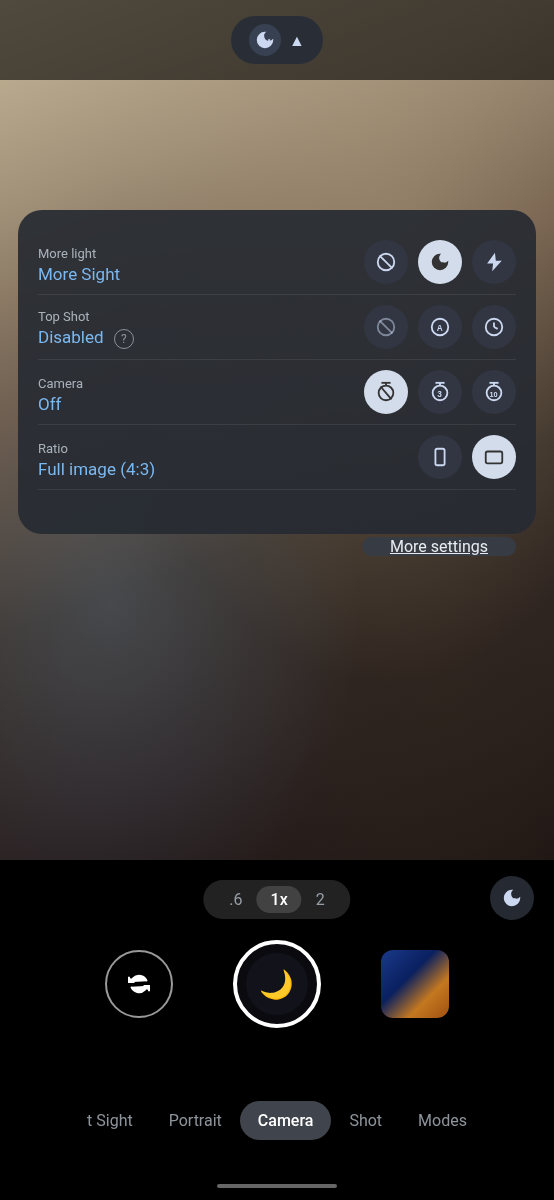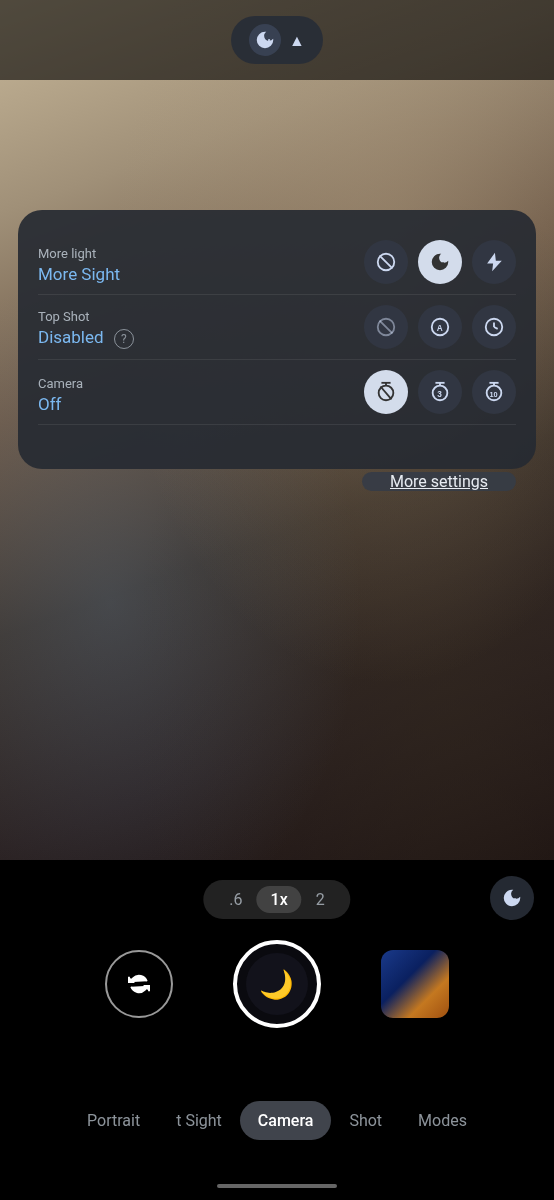--- a/index.html
+++ b/index.html
@@ -430,20 +430,40 @@
         <svg viewBox="0 0 24 24">
           <circle cx="12" cy="13" r="8" fill="none" stroke="currentColor" stroke-width="2"></circle>
           <line x1="7" y1="2" x2="17" y2="2" stroke="currentColor" stroke-width="2"></line>
           <line x1="12" y1="2" x2="12" y2="5" stroke="currentColor" stroke-width="2"></line>
           <text x="7" y="17" font-size="8" fill="currentColor" font-family="sans-serif" font-weight="bold">10</text>
         </svg>
       </div>
     </div>
   </div>
 
+  <div class="setting-row">
+    <div class="setting-label">
+      <div class="setting-title">Ratio</div>
+      <div class="setting-value">Full image (4:3)</div>
+    </div>
+    <div class="setting-icons">
+
+      <div class="icon-btn">
+        <svg viewBox="0 0 24 24">
+          <rect x="7" y="3" width="10" height="18" rx="2" fill="none" stroke="currentColor" stroke-width="2"></rect>
+        </svg>
+      </div>
+
+      <div class="icon-btn selected">
+        <svg viewBox="0 0 24 24">
+          <rect x="3" y="6" width="18" height="13" rx="2" fill="none" stroke="#333" stroke-width="2"></rect>
+        </svg>
+      </div>
+    </div>
+  </div>
 
   <div style="display:flex; justify-content:flex-end; margin-top: 24px;">
     <div class="more-settings-btn">More settings</div>
   </div>
 
 </div>
 
 <div class="bottom-controls">
 
   <div class="zoom-bar">
@@ -474,22 +494,22 @@
       <div class="shutter-inner">
         <span class="shutter-moon">🌙</span>
       </div>
     </div>
 
     <div class="gallery-btn">
     </div>
   </div>
 
   <div class="mode-tabs">
+    <div class="mode-tab">t Sight</div>
     <div class="mode-tab">Portrait</div>
-    <div class="mode-tab">t Sight</div>
     <div class="mode-tab active">Camera</div>
     <div class="mode-tab">Shot</div>
     <div class="mode-tab">Modes</div>
   </div>
 
   <div class="bottom-indicator"></div>
 
 </div>
 
 </body></html>

